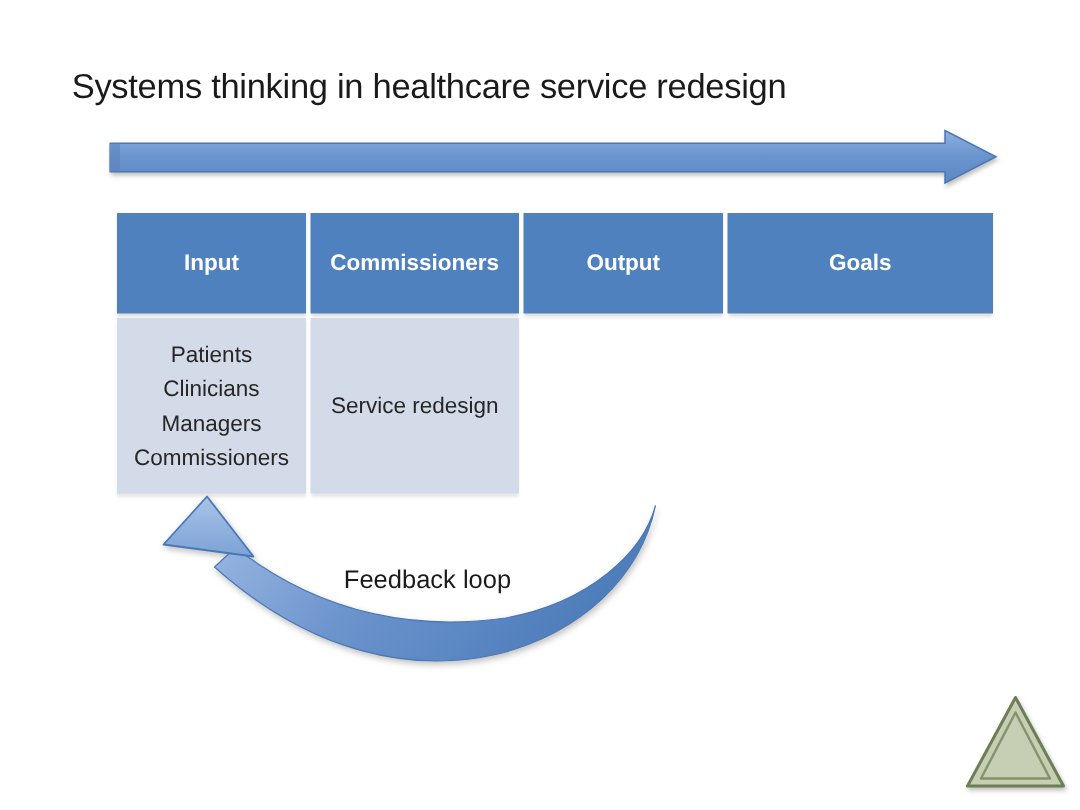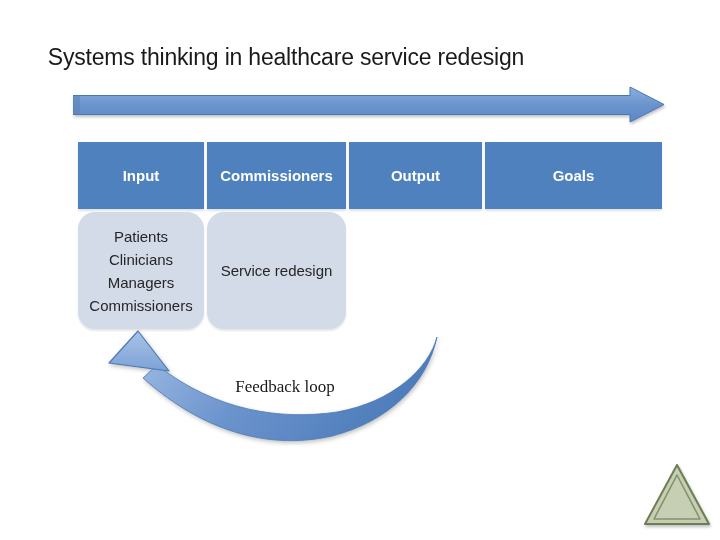--- a/index.html
+++ b/index.html
@@ -26,29 +26,28 @@
   .th {
     background: #4e81bd; color: #ffffff; font-weight: bold; font-size: 15px;
     display: flex; align-items: center; justify-content: center; text-align: center;
     box-shadow: 0 2px 2px rgba(0,0,0,0.12);
   }
   .td {
     background: #d3dae8; color: #262626; font-size: 15px; line-height: 23px;
     display: flex; align-items: center; justify-content: center; text-align: center;
     white-space: pre-line;
     box-shadow: 0 2px 2px rgba(0,0,0,0.10);
-    border-radius: 17px;
   }
   .feedback-svg {
     position: absolute; left: 95px; top: 328px; width: 350px; height: 122px;
     filter: drop-shadow(1.5px 2.5px 2px rgba(0,0,0,0.25));
   }
   .feedback-label {
     position: absolute; left: 160px; top: 377px; width: 250px;
-    text-align: center; font-size: 17px; color: #1a1a1a; font-family: Liberation Serif, serif;
+    text-align: center; font-size: 17px; color: #1a1a1a;
   }
   .logo-svg {
     position: absolute; left: 641px; top: 461px; width: 72px; height: 68px;
     filter: drop-shadow(1px 2px 1.5px rgba(0,0,0,0.25));
   }
 </style>
 </head>
 <body>
 
 <div class="slide">

